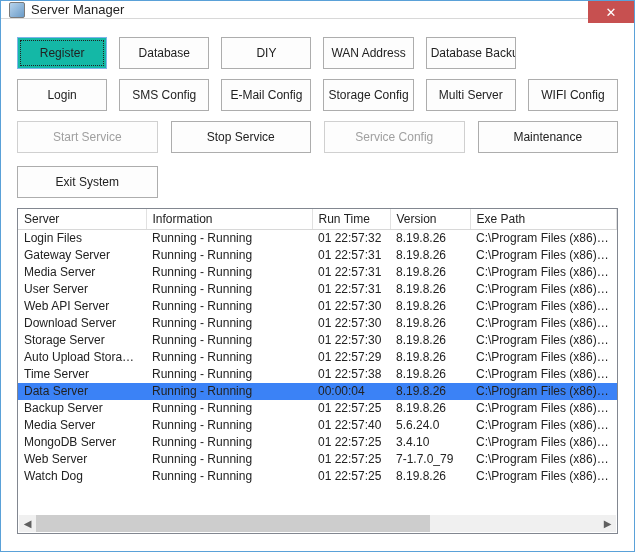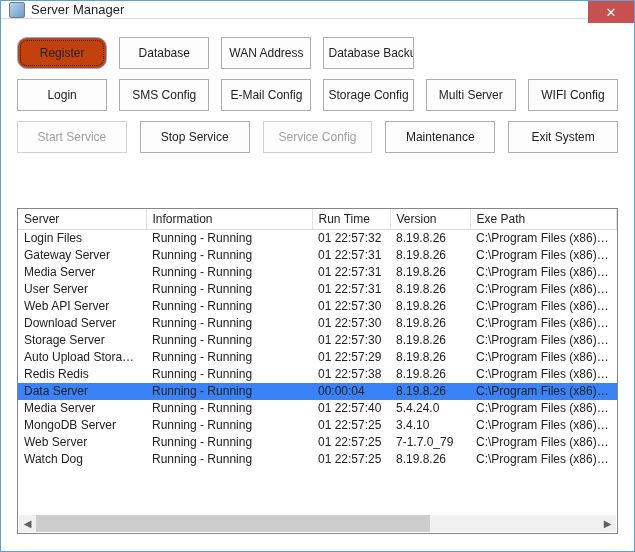--- a/index.html
+++ b/index.html
@@ -47,36 +47,36 @@
   .content {
     padding: 18px 16px 10px 16px;
   }
   .btn-grid {
     display: grid;
     grid-template-columns: repeat(6, 1fr);
     gap: 10px 12px;
     margin-bottom: 10px;
   }
   .btn-grid.row3 {
-    grid-template-columns: repeat(5, 1fr);
+    grid-template-columns: repeat(4, 1fr);
     gap: 13px;
   }
   button.win {
     height: 32px;
     background: #fdfdfd;
     border: 1px solid #adadad;
     font-family: inherit;
     font-size: 12px;
     color: #222;
     cursor: pointer;
     padding: 0 4px;
     white-space: nowrap;
     overflow: hidden;
   }
-  button.win.focused { outline: 1px dotted #222; outline-offset: -4px; border-color:#7eb4ea; background:#c2410c;border-radius:10px;}
+  button.win.focused { outline: 1px dotted #222; outline-offset: -4px; border-color:#7eb4ea; background:#14b8a6;}
   button.win.disabled {
     color: #a0a0a0;
     border-color: #d0d0d0;
     cursor: default;
   }
   .spacer { visibility: hidden; }
   .table-wrap {
     border: 1px solid #828790;
     height: 326px;
     overflow: hidden;
@@ -162,20 +162,21 @@
   <div class="close">
     <span>✕</span>
   </div>
 </div>
 
 <div class="content">
 
   <div class="btn-grid" id="row1">
       <button class="win focused">Register</button>
       <button class="win">Database</button>
+      <button class="win">DIY</button>
       <button class="win">WAN Address</button>
       <button class="win">Database Backup</button>
     </div>
   <div class="btn-grid" id="row2">
       <button class="win">Login</button>
       <button class="win">SMS Config</button>
       <button class="win">E-Mail Config</button>
       <button class="win">Storage Config</button>
       <button class="win">Multi Server</button>
       <button class="win">WIFI Config</button>
@@ -259,38 +260,45 @@
               <td>C:\Program Files (x86)\IV</td>
             </tr>
             <tr>
               <td>Auto Upload Storage S...</td>
               <td>Running - Running</td>
               <td>01 22:57:29</td>
               <td>8.19.8.26</td>
               <td>C:\Program Files (x86)\IV</td>
             </tr>
             <tr>
-              <td>Redis Redis</td>
+              <td>Time Server</td>
               <td>Running - Running</td>
               <td>01 22:57:38</td>
               <td>8.19.8.26</td>
               <td>C:\Program Files (x86)\IV</td>
             </tr>
             <tr class="sel">
               <td>Data Server</td>
               <td>Running - Running</td>
               <td>00:00:04</td>
               <td>8.19.8.26</td>
               <td>C:\Program Files (x86)\IV</td>
             </tr>
             <tr>
+              <td>Backup Server</td>
+              <td>Running - Running</td>
+              <td>01 22:57:25</td>
+              <td>8.19.8.26</td>
+              <td>C:\Program Files (x86)\IV</td>
+            </tr>
+            <tr>
               <td>Media Server</td>
               <td>Running - Running</td>
               <td>01 22:57:40</td>
-              <td>5.4.24.0</td>
+              <td>5.6.24.0</td>
               <td>C:\Program Files (x86)\IV</td>
             </tr>
             <tr>
               <td>MongoDB Server</td>
               <td>Running - Running</td>
               <td>01 22:57:25</td>
               <td>3.4.10</td>
               <td>C:\Program Files (x86)\IV</td>
             </tr>
             <tr>

